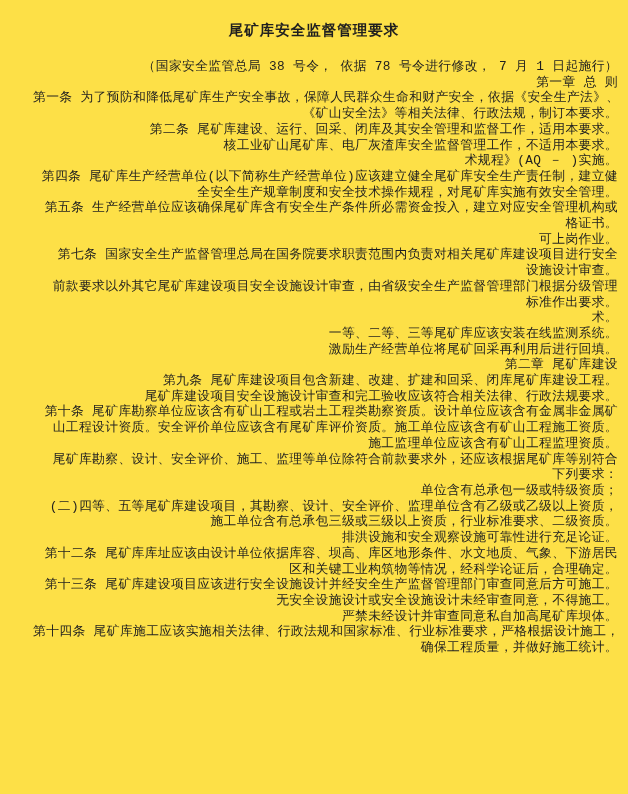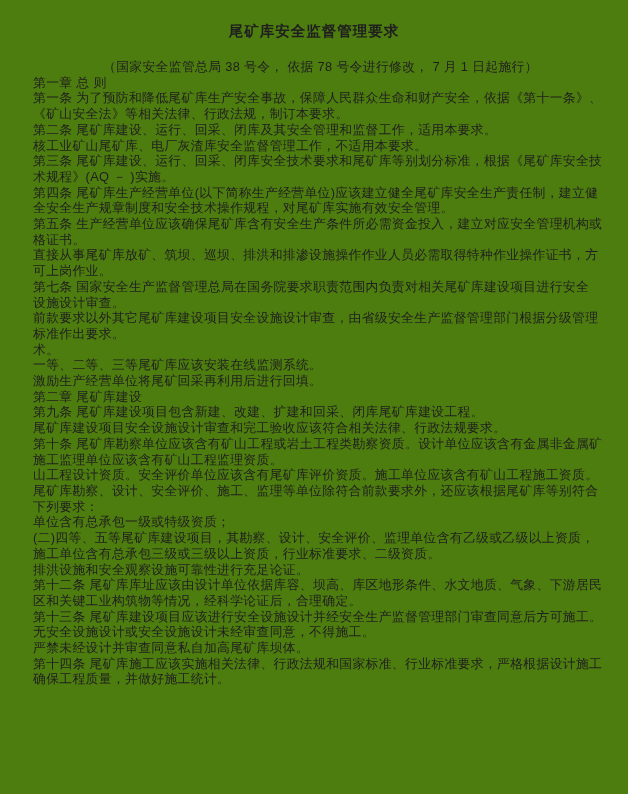--- a/index.html
+++ b/index.html
@@ -4,82 +4,81 @@
 <style>
   html, body {
     margin: 0;
     padding: 0;
     background: #ffffff;
   }
   .page {
     position: relative;
     width: 628px;
     height: 794px;
-    background: #4d7c0f;
+    background: #fde047;
     overflow: hidden;
-    font-family: Liberation Sans, sans-serif;
+    font-family: Liberation Mono, monospace;
     color: #1f1f1f;
   }
   .doc-title {
     margin-top: 22px;
     text-align: center;
     font-size: 14.5px;
     font-weight: 700;
     letter-spacing: 1px;
     line-height: 18px;
   }
   .doc-content {
     margin-top: 19px;
     padding-left: 33px;
-    padding-right: 22px;
+    padding-right: 10px;
+    text-align: right;
   }
   .ln {
     font-size: 12.8px;
     line-height: 15.7px;
     letter-spacing: 0.35px;
     white-space: nowrap;
     overflow: hidden;
   }
   .indent {
     padding-left: 70px;
   }
 </style>
 </head>
 <body>
 
 <div class="page">
   <div class="doc-title">尾矿库安全监督管理要求</div>
   <div class="doc-content">
     <div class="ln indent">（国家安全监管总局 38 号令， 依据 78 号令进行修改， 7 月 1 日起施行）</div>
     <div class="ln">第一章 总 则</div>
-    <div class="ln">第一条 为了预防和降低尾矿库生产安全事故，保障人民群众生命和财产安全，依据《第十一条》、</div>
+    <div class="ln">第一条 为了预防和降低尾矿库生产安全事故，保障人民群众生命和财产安全，依据《安全生产法》、</div>
     <div class="ln">《矿山安全法》等相关法律、行政法规，制订本要求。</div>
     <div class="ln">第二条 尾矿库建设、运行、回采、闭库及其安全管理和监督工作，适用本要求。</div>
     <div class="ln">核工业矿山尾矿库、电厂灰渣库安全监督管理工作，不适用本要求。</div>
-    <div class="ln">第三条 尾矿库建设、运行、回采、闭库安全技术要求和尾矿库等别划分标准，根据《尾矿库安全技</div>
     <div class="ln">术规程》(AQ － )实施。</div>
     <div class="ln">第四条 尾矿库生产经营单位(以下简称生产经营单位)应该建立健全尾矿库安全生产责任制，建立健</div>
     <div class="ln">全安全生产规章制度和安全技术操作规程，对尾矿库实施有效安全管理。</div>
     <div class="ln">第五条 生产经营单位应该确保尾矿库含有安全生产条件所必需资金投入，建立对应安全管理机构或</div>
     <div class="ln">格证书。</div>
-    <div class="ln">直接从事尾矿库放矿、筑坝、巡坝、排洪和排渗设施操作作业人员必需取得特种作业操作证书，方</div>
     <div class="ln">可上岗作业。</div>
     <div class="ln">第七条 国家安全生产监督管理总局在国务院要求职责范围内负责对相关尾矿库建设项目进行安全</div>
     <div class="ln">设施设计审查。</div>
     <div class="ln">前款要求以外其它尾矿库建设项目安全设施设计审查，由省级安全生产监督管理部门根据分级管理</div>
     <div class="ln">标准作出要求。</div>
     <div class="ln">术。</div>
     <div class="ln">一等、二等、三等尾矿库应该安装在线监测系统。</div>
     <div class="ln">激励生产经营单位将尾矿回采再利用后进行回填。</div>
     <div class="ln">第二章 尾矿库建设</div>
     <div class="ln">第九条 尾矿库建设项目包含新建、改建、扩建和回采、闭库尾矿库建设工程。</div>
     <div class="ln">尾矿库建设项目安全设施设计审查和完工验收应该符合相关法律、行政法规要求。</div>
     <div class="ln">第十条 尾矿库勘察单位应该含有矿山工程或岩土工程类勘察资质。设计单位应该含有金属非金属矿</div>
+    <div class="ln">山工程设计资质。安全评价单位应该含有尾矿库评价资质。施工单位应该含有矿山工程施工资质。</div>
     <div class="ln">施工监理单位应该含有矿山工程监理资质。</div>
-    <div class="ln">山工程设计资质。安全评价单位应该含有尾矿库评价资质。施工单位应该含有矿山工程施工资质。</div>
     <div class="ln">尾矿库勘察、设计、安全评价、施工、监理等单位除符合前款要求外，还应该根据尾矿库等别符合</div>
     <div class="ln">下列要求：</div>
     <div class="ln">单位含有总承包一级或特级资质；</div>
     <div class="ln">(二)四等、五等尾矿库建设项目，其勘察、设计、安全评价、监理单位含有乙级或乙级以上资质，</div>
     <div class="ln">施工单位含有总承包三级或三级以上资质，行业标准要求、二级资质。</div>
     <div class="ln">排洪设施和安全观察设施可靠性进行充足论证。</div>
     <div class="ln">第十二条 尾矿库库址应该由设计单位依据库容、坝高、库区地形条件、水文地质、气象、下游居民</div>
     <div class="ln">区和关键工业构筑物等情况，经科学论证后，合理确定。</div>
     <div class="ln">第十三条 尾矿库建设项目应该进行安全设施设计并经安全生产监督管理部门审查同意后方可施工。</div>
     <div class="ln">无安全设施设计或安全设施设计未经审查同意，不得施工。</div>

